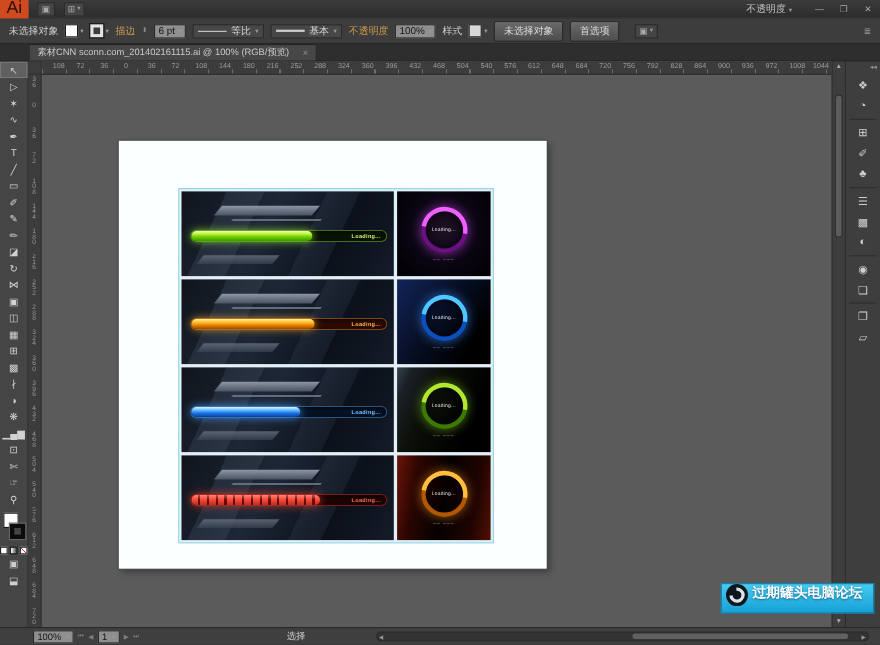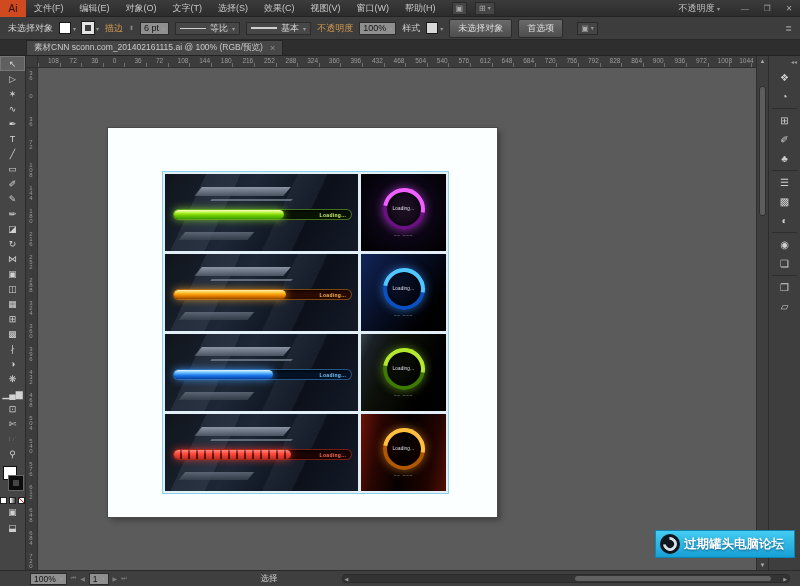--- a/index.html
+++ b/index.html
@@ -5,21 +5,21 @@
   * { margin:0; padding:0; box-sizing:border-box; }
   html,body { width:800px; height:586px; overflow:hidden; background:#222; }
   #app { position:relative; width:800px; height:586px; background:#5b5b5b;
          font-family:"Liberation Sans", sans-serif; color:#c8c8c8; }
 
   
   #menubar { position:absolute; left:0; top:0; width:800px; height:17px;
              background:linear-gradient(#3b3b3b,#2c2c2c); display:flex; align-items:center;
              font-size:9px; border-bottom:1px solid #232323; }
   .ai-logo { width:26px; height:17px; background:#cf4a1f; color:#2a0f00; font-weight:normal;
-             font-size:10px; display:flex; align-items:center; justify-content:center; }
+             font-size:16px; display:flex; align-items:center; justify-content:center; }
   #menus { display:flex; }
   .menu-item { padding:0 8px; line-height:16px; color:#c6c6c6; cursor:default; }
   .mb-icon { margin-left:8px; color:#aaa; font-size:8px; background:#454545; border:1px solid #2a2a2a;
              padding:0 3px; line-height:11px; display:inline-flex; align-items:center; gap:2px; }
   .mb-right { margin-left:auto; display:flex; align-items:center; }
   .workspace { margin-right:14px; color:#c0c0c0; }
   .winbtn { width:22px; text-align:center; color:#a8a8a8; font-size:8px; }
   .dd { font-size:6px; color:#999; }
 
   
@@ -41,21 +41,21 @@
   .line-glyph.thick { height:2px; }
   .cb-btn { background:linear-gradient(#6a6a6a,#4d4d4d); border:1px solid #2b2b2b; border-radius:2px;
             padding:2px 8px; color:#dcdcdc; }
   .cb-style-swatch { width:12px; height:12px; background:#d8d8d8; border:1px solid #1a1a1a; }
   .cb-endicon { margin-left:auto; color:#999; font-size:8px; }
 
   
   #tabrow { position:absolute; left:0; top:40px; width:800px; height:16px; background:#2e2e2e;
             border-bottom:1px solid #222; display:flex; align-items:flex-end; padding-left:26px; }
   .doctab { background:#474747; border:1px solid #252525; border-bottom:none; height:15px;
-            display:inline-flex; align-items:center; gap:7px; padding:0 7px; font-size:8.5px; color:#c9c9c9; }
+            display:inline-flex; align-items:center; gap:12px; padding:0 7px; font-size:8.5px; color:#c9c9c9; }
   .tabclose { color:#8f8f8f; font-size:9px; }
 
   
   #toolbar { position:absolute; left:0; top:56px; width:26px; height:514px; background:#454545;
              border-right:1px solid #2b2b2b; display:flex; flex-direction:column; }
   .tool { height:15px; display:flex; align-items:center; justify-content:center; font-size:9px;
           color:#d2d2d2; }
   .tool.active { background:#606060; box-shadow:inset 0 0 0 1px #777; }
   #tb-swatches { position:relative; height:32px; margin-top:2px; }
   .tb-fill { position:absolute; left:3px; top:3px; width:14px; height:14px; background:#fff;
@@ -138,48 +138,37 @@
   .sb-arrow { color:#7d7d7d; font-size:6px; }
   .sb-status { margin-left:130px; color:#cfcfcf; }
   .hscroll { position:relative; flex:1; height:9px; margin:0 10px 0 60px; background:#333;
              border-radius:4px; border:1px solid #2a2a2a; }
   .hs-thumb { position:absolute; top:1px; bottom:1px; left:52%; right:4%; background:#616161; border-radius:4px; }
   .hs-left { position:absolute; left:2px; top:1px; font-size:5px; color:#999; }
   .hs-right { position:absolute; right:2px; top:1px; font-size:5px; color:#999; }
 
   
   #watermark { position:absolute; right:5px; top:530px; width:140px; z-index:50; }
-  .wm-top { height:28px; background:linear-gradient(#44ccf2,#17a0d6); display:flex; align-items:center;
+  .wm-top { height:28px; background:linear-gradient(#44ccf2,#17a0d6); display:flex; 
             gap:4px; padding:0 4px; border:1px solid #0e84b4; }
   .wm-logo { width:20px; height:20px; border-radius:50%; background:#10161e; position:relative; flex:none; }
   .wm-logo::after { content:""; position:absolute; inset:3px; border-radius:50%;
                     border:3px solid #d9e3e9; border-left-color:transparent; transform:rotate(40deg); }
   .wm-title { font-size:12.5px; font-weight:bold; color:#fff; text-shadow:0 1px 2px rgba(0,40,70,.6);
               white-space:nowrap; }
   .wm-bottom { height:14px; background:#9fb0b4; display:flex; align-items:center; justify-content:center;
                font-size:10.5px; color:#17262e; border:1px solid #6e7e84; border-top:none; }
 </style>
 </head>
 <body>
 
 <div id="app">
 
   <div id="menubar">
     <div class="ai-logo">Ai</div>
-    <div id="menus">
-        <span class="menu-item">文件(F)</span>
-        <span class="menu-item">编辑(E)</span>
-        <span class="menu-item">对象(O)</span>
-        <span class="menu-item">文字(T)</span>
-        <span class="menu-item">选择(S)</span>
-        <span class="menu-item">效果(C)</span>
-        <span class="menu-item">视图(V)</span>
-        <span class="menu-item">窗口(W)</span>
-        <span class="menu-item">帮助(H)</span>
-      </div>
     <span class="mb-icon">▣</span>
     <span class="mb-icon">
       <span>⊞</span>
       <span class="dd">▾</span>
     </span>
     <div class="mb-right">
       <span class="workspace">
         <span>不透明度</span>
         <span class="dd">▾</span>
       </span>

